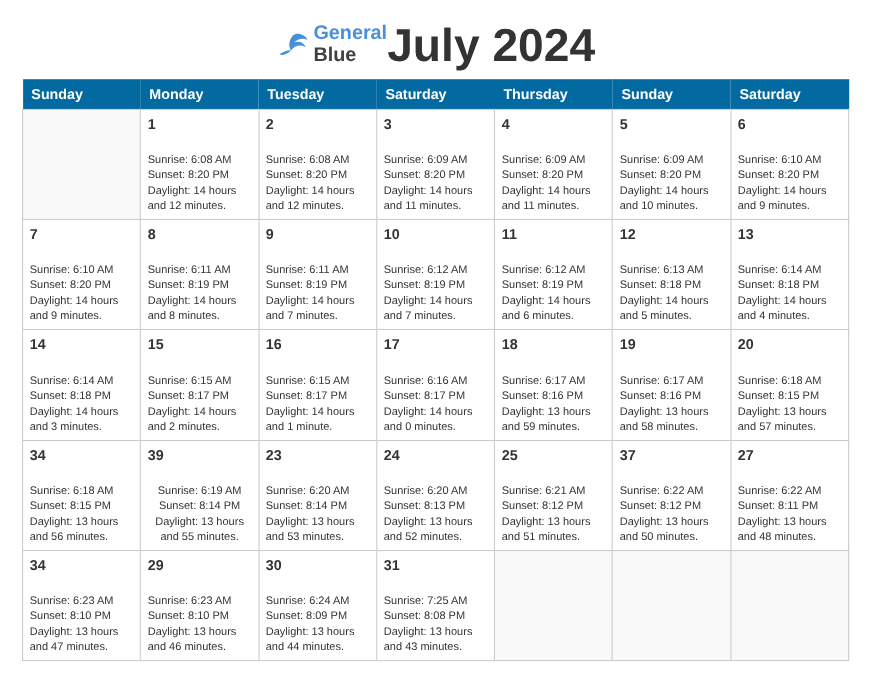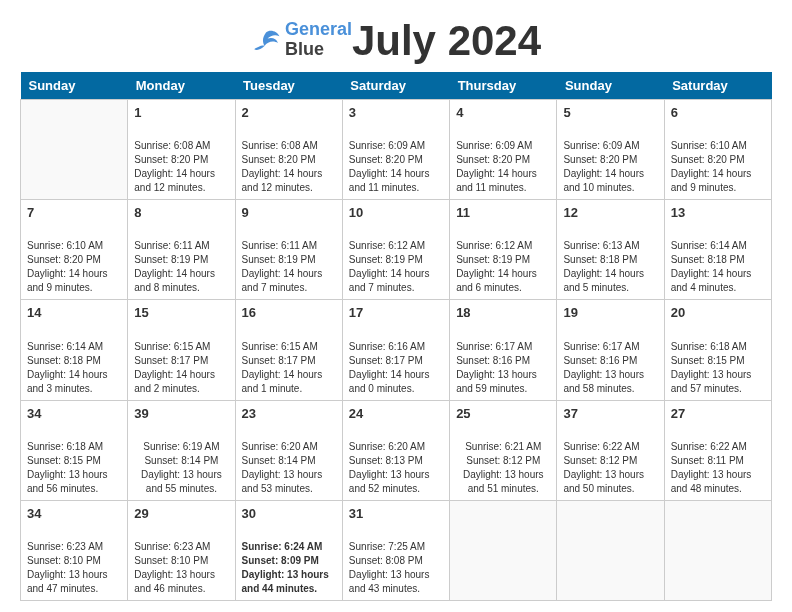--- a/index.html
+++ b/index.html
@@ -288,21 +288,21 @@
         </td>
         <td>
           <span class="day-number">24</span>
           <div class="day-info" style="white-space: pre-line;">Sunrise: 6:20 AM
 Sunset: 8:13 PM
 Daylight: 13 hours
 and 52 minutes.</div>
         </td>
         <td>
           <span class="day-number">25</span>
-          <div class="day-info" style="white-space: pre-line; text-align: center;">Sunrise: 6:21 AM
+          <div class="day-info" style="white-space: pre-line;">Sunrise: 6:21 AM
 Sunset: 8:12 PM
 Daylight: 13 hours
 and 51 minutes.</div>
         </td>
         <td>
           <span class="day-number">37</span>
           <div class="day-info" style="white-space: pre-line;">Sunrise: 6:22 AM
 Sunset: 8:12 PM
 Daylight: 13 hours
 and 50 minutes.</div>
@@ -325,21 +325,21 @@
         </td>
         <td>
           <span class="day-number">29</span>
           <div class="day-info" style="white-space: pre-line;">Sunrise: 6:23 AM
 Sunset: 8:10 PM
 Daylight: 13 hours
 and 46 minutes.</div>
         </td>
         <td>
           <span class="day-number">30</span>
-          <div class="day-info" style="white-space: pre-line; font-weight: bold;">Sunrise: 6:24 AM
+          <div class="day-info" style="white-space: pre-line;">Sunrise: 6:24 AM
 Sunset: 8:09 PM
 Daylight: 13 hours
 and 44 minutes.</div>
         </td>
         <td>
           <span class="day-number">31</span>
           <div class="day-info" style="white-space: pre-line;">Sunrise: 7:25 AM
 Sunset: 8:08 PM
 Daylight: 13 hours
 and 43 minutes.</div>

